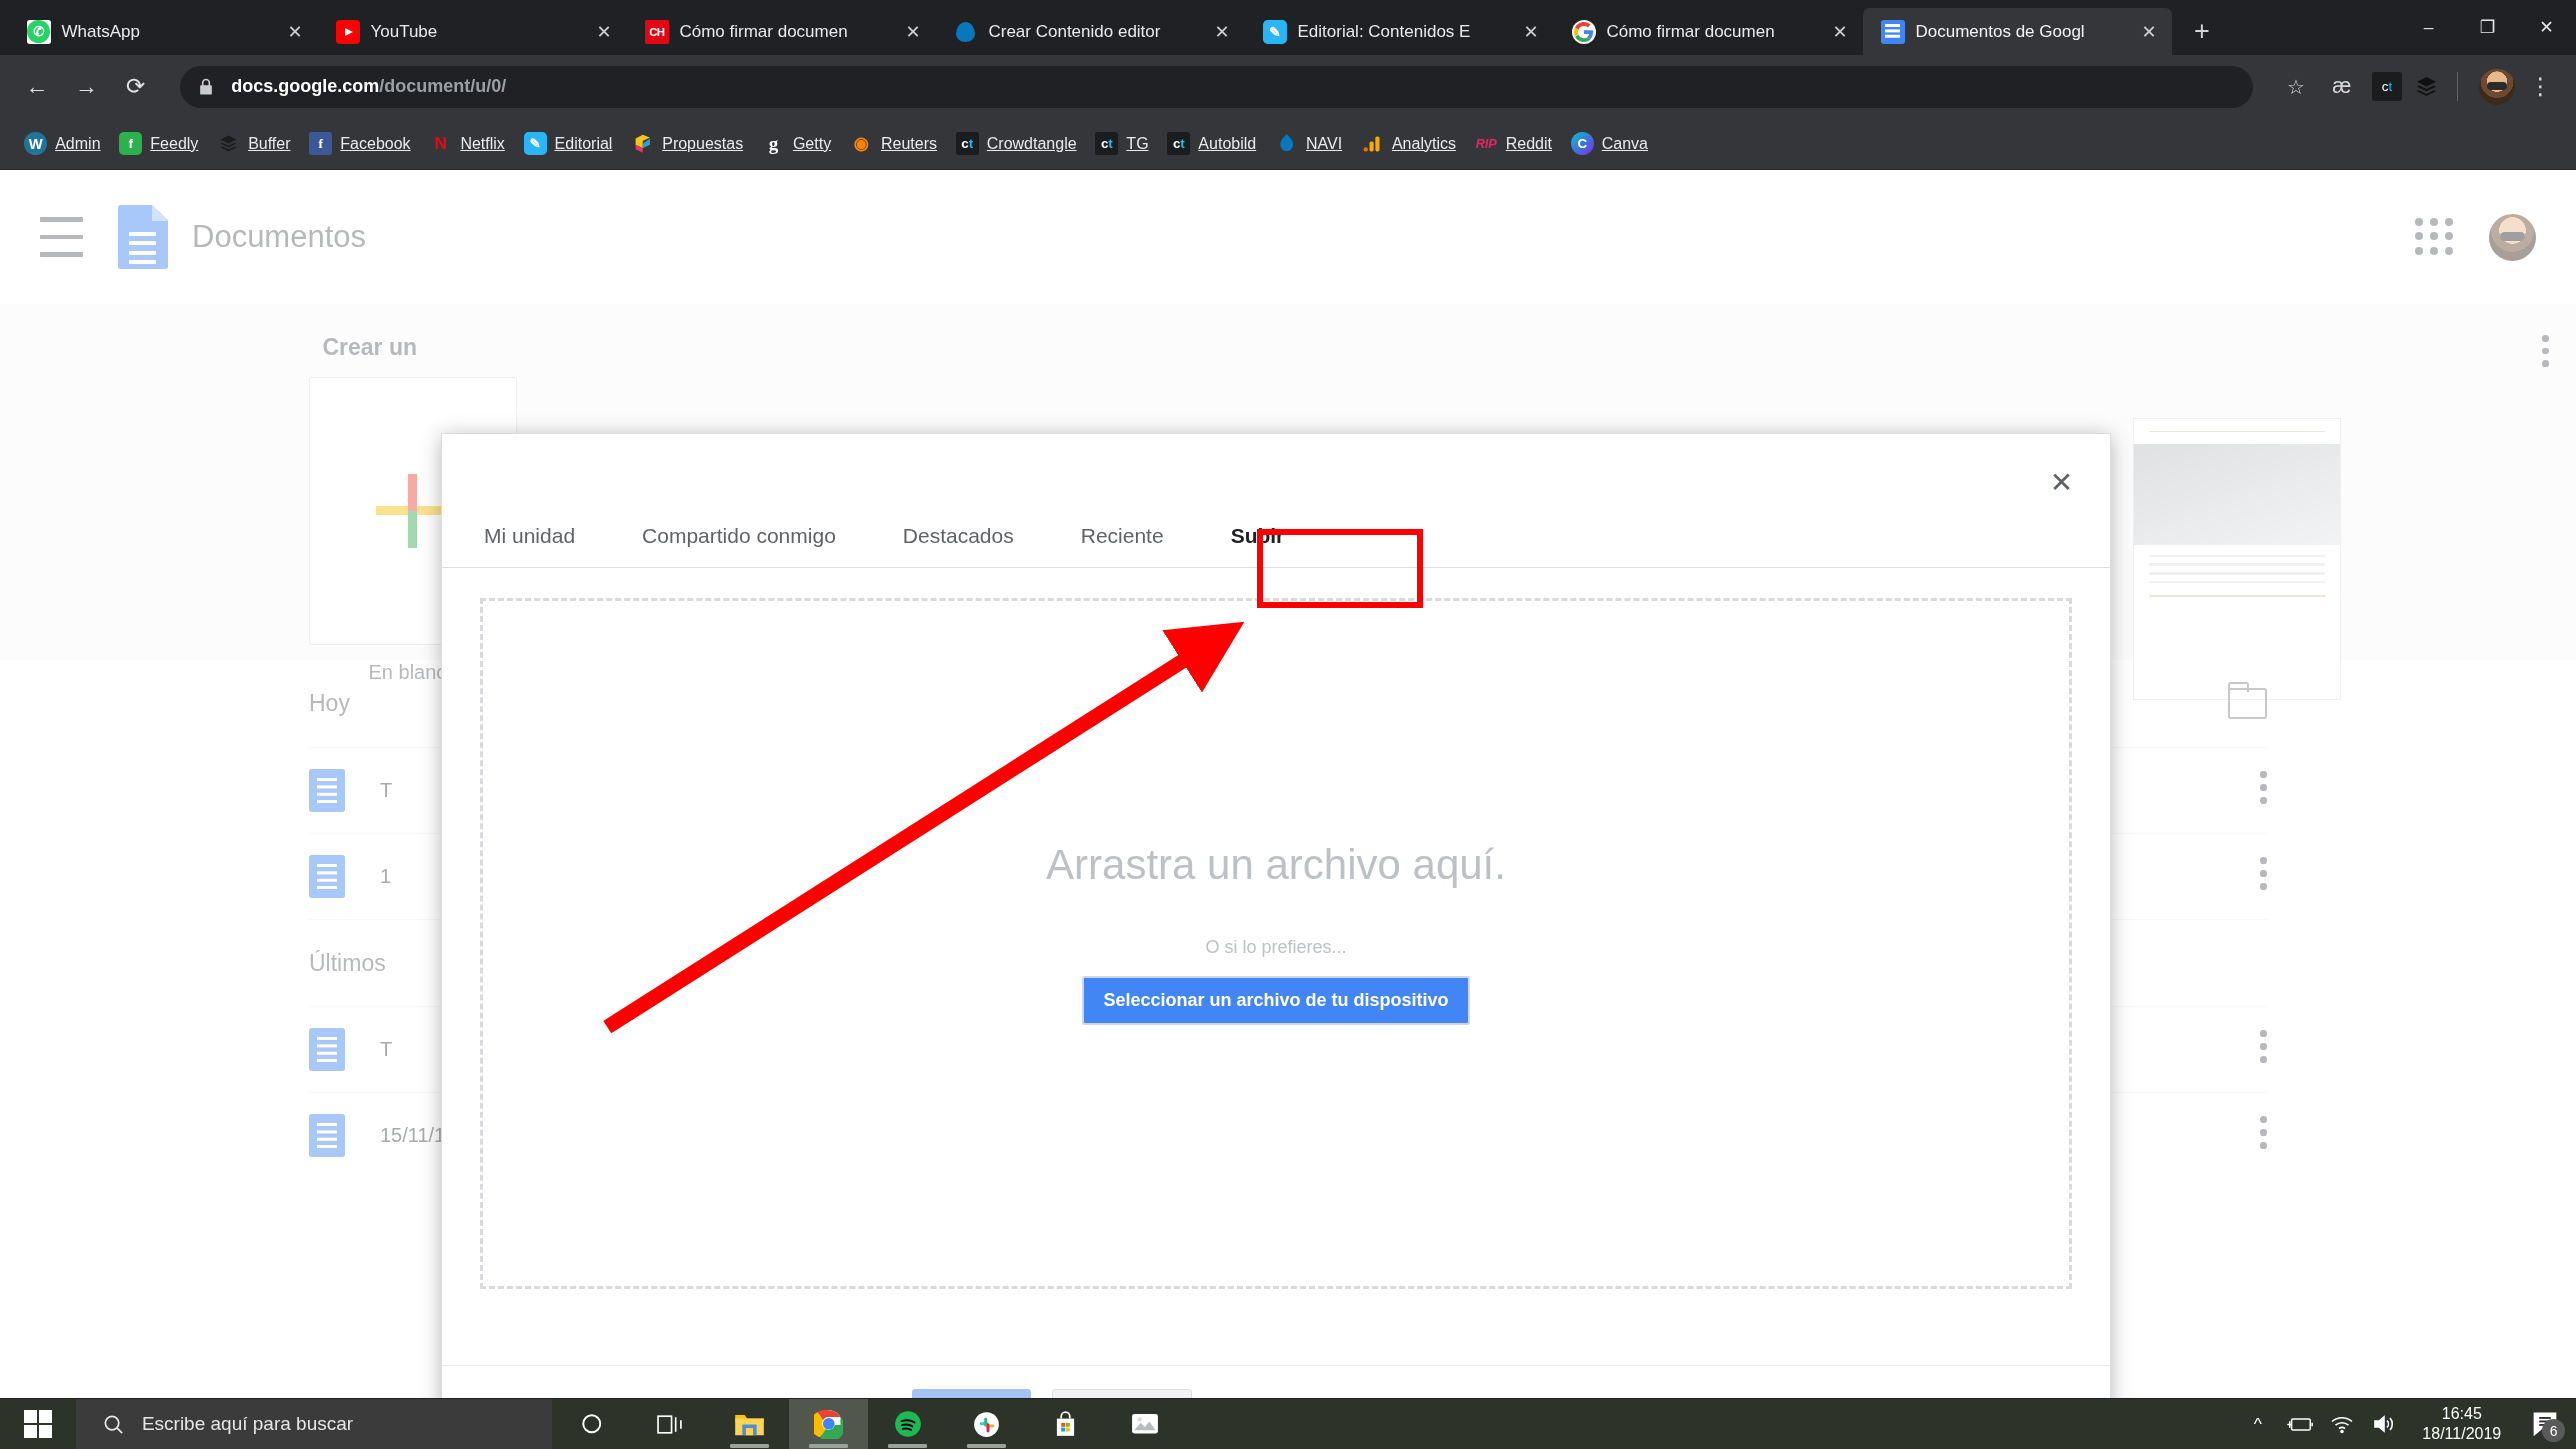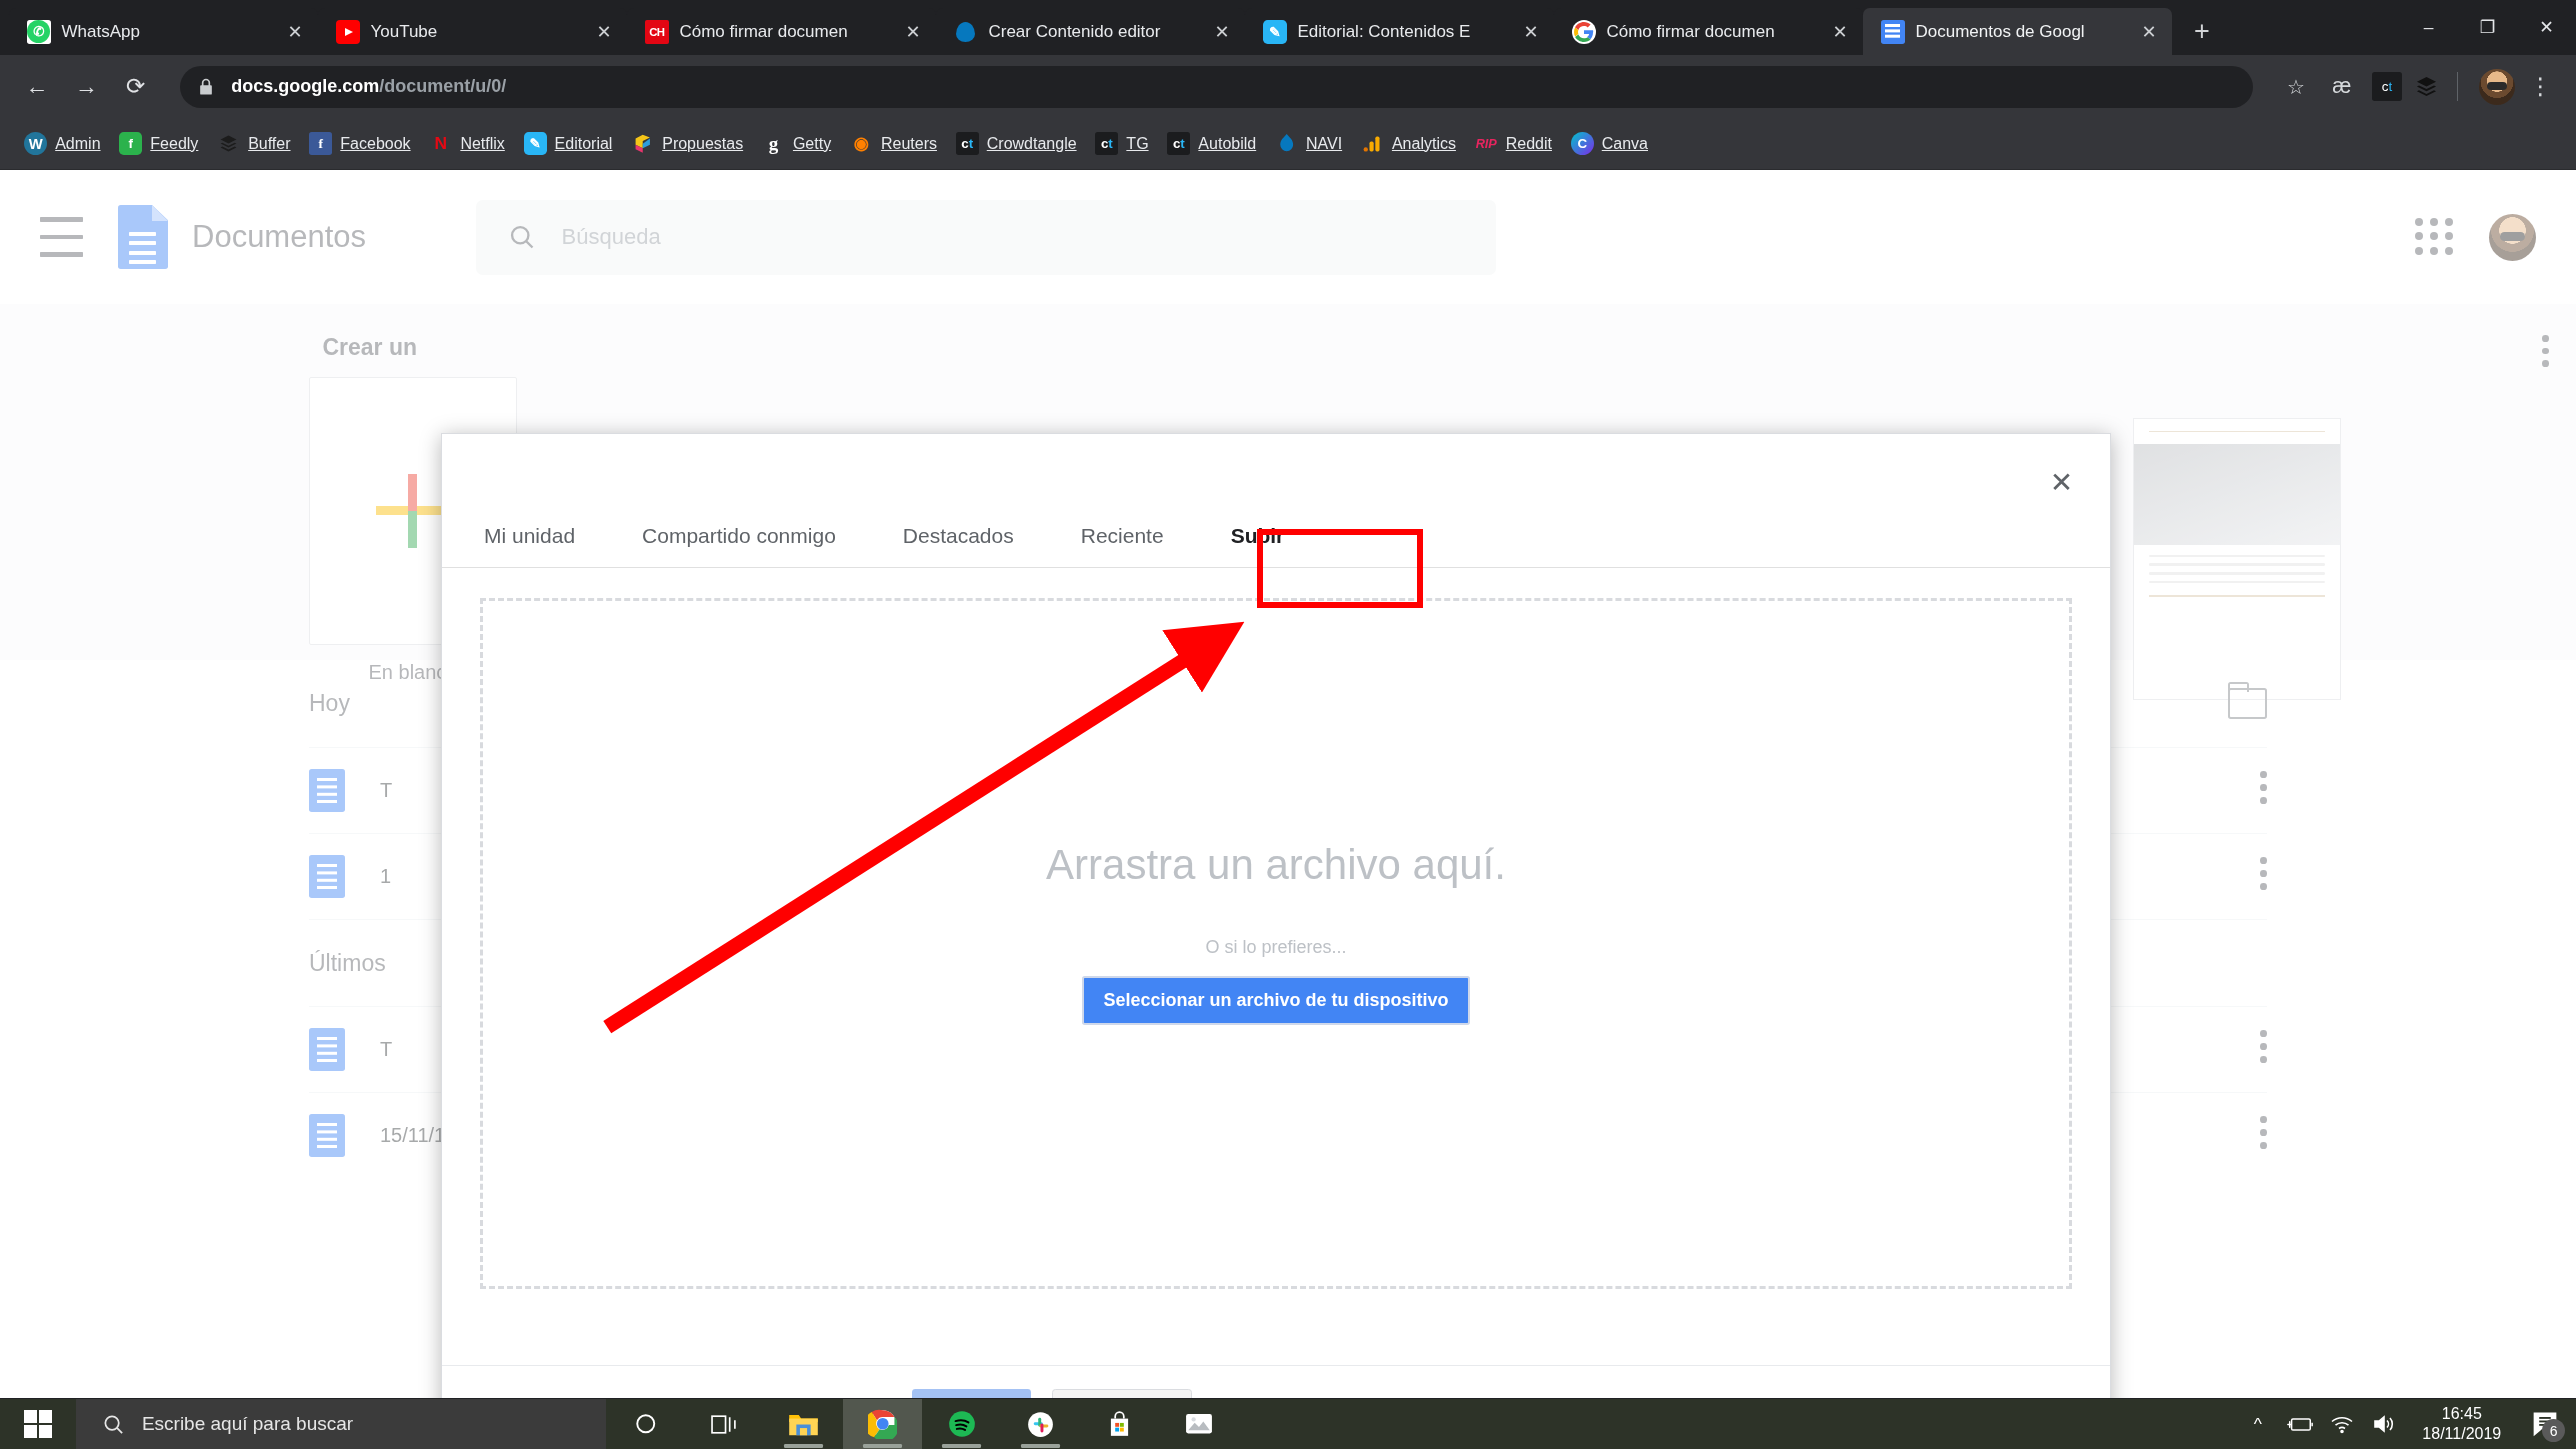--- a/index.html
+++ b/index.html
@@ -261,21 +261,21 @@
   #arrow-svg { position:absolute; left:0; top:0; width:2576px; height:1228px; pointer-events:none; }
 
   
   #taskbar {
     height:50px; background:#2d3328; display:flex; align-items:center; position:relative;
   }
   #start-btn { width:76px; height:50px; display:flex; align-items:center; justify-content:center; flex-shrink:0;}
   #win-logo { width:28px;height:28px; display:grid; grid-template-columns:1fr 1fr; grid-template-rows:1fr 1fr; gap:2.7px;}
   #win-logo i{background:#ffffff;display:block;}
   #tb-search {
-    width:530px; height:50px; background:#3b3b3b; display:flex; align-items:center;
+    width:476px; height:50px; background:#3b3b3b; display:flex; align-items:center;
     padding-left:25.5px; flex-shrink:0;
   }
   #tb-search .mag{ width:23px;height:23px;color:#e6e6e6;margin-right:17.4px;flex-shrink:0;}
   #tb-search .ph{ font-size:19px; color:#e6e6e6; white-space:nowrap;}
   .tb-app {
     width:79px; height:50px; display:flex; align-items:center; justify-content:center;
     position:relative; flex-shrink:0;
   }
   .tb-app.running::after{
     content:""; position:absolute; bottom:1.3px; left:20px; width:39px; height:3.4px;
@@ -494,29 +494,20 @@
         <div class="page"></div>
           <div class="fold"></div>
         <div class="lines">
             <i></i>
             <i></i>
             <i></i>
             <i></i>
           </div>
       </div>
       <div id="docs-title">Documentos</div>
-      <div id="docs-search">
-        <span class="mag">
-          <svg width="28" height="28" viewBox="0 0 24 24" fill="none" stroke="#5f6368" stroke-width="2">
-              <circle cx="10.5" cy="10.5" r="7"></circle>
-              <line x1="15.6" y1="15.6" x2="21" y2="21"></line>
-            </svg>
-        </span>
-        <span class="ph">Búsqueda</span>
-      </div>
       <div id="docs-header-right">
         <div id="apps-grid">
             <i></i>
             <i></i>
             <i></i>
             <i></i>
             <i></i>
             <i></i>
             <i></i>
             <i></i>

